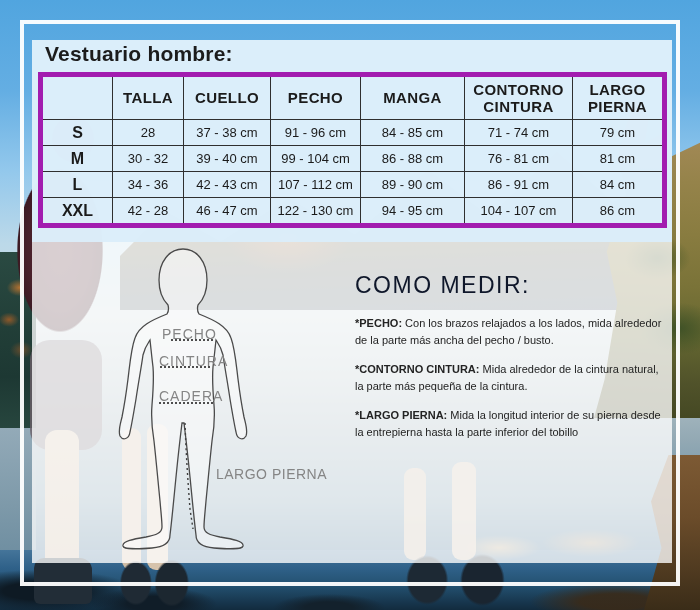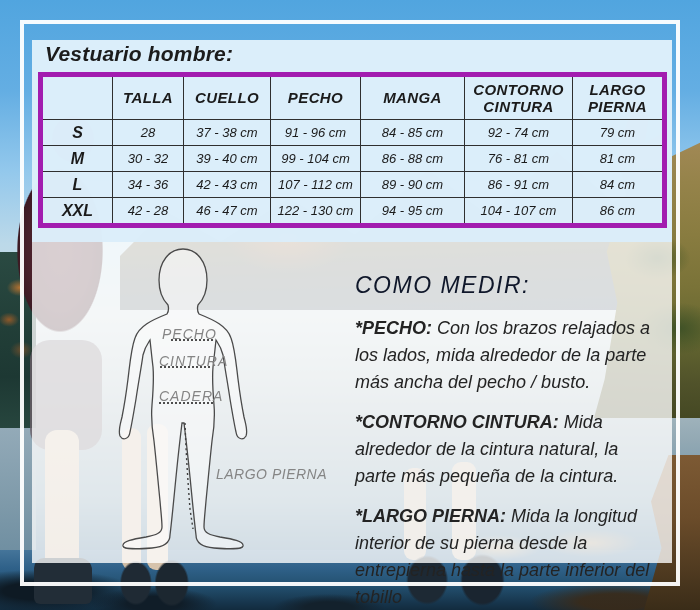--- a/index.html
+++ b/index.html
@@ -1,17 +1,17 @@
 <!DOCTYPE html>
 <html><head>
 <meta charset="utf-8">
 <style>
   html,body{margin:0;padding:0;}
   body{font-family:"Liberation Sans",sans-serif;}
-  .stage{position:relative;width:700px;height:610px;overflow:hidden;background:#51a5df;font-style:italic;}
+  .stage{position:relative;width:700px;height:610px;overflow:hidden;background:#51a5df;}
 
   
   .photo{position:absolute;inset:0;
     background:linear-gradient(180deg,#51a5df 0%,#64aee3 15%,#93c8ec 28%,#bcd9e9 40%,
       #cdd9dd 52%,#b4c3c8 62%,#93a9b4 72%,#6f93a6 82%,#3a6a8c 90%,#2b5b80 100%);}
   .photo > div{position:absolute;}
   .mid-mtn{left:120px;top:130px;width:560px;height:180px;opacity:.95;
     background:
       radial-gradient(90px 50px at 30% 60%, rgba(196,120,70,.55), transparent 70%),
       linear-gradient(178deg,#9b8a68 0%,#8a7a55 30%,#6f6a4e 55%,#5d6560 75%,#516171 100%);
@@ -97,21 +97,21 @@
   .ln-pecho{left:171px;top:339px;width:42px;}
   .lbl-cintura{left:159px;top:353px;}
   .ln-cintura{left:160px;top:366px;width:50px;}
   .lbl-cadera{left:159px;top:388px;text-align:center;}
   .ln-cadera{left:159px;top:402px;width:54px;}
   .lbl-largo{left:216px;top:466px;letter-spacing:.5px;}
 
   
   .como{position:absolute;left:355px;top:272px;width:308px;color:#232323;}
   .como h2{margin:0 0 16px 0;font-size:23px;font-weight:500;letter-spacing:1.5px;color:#0f172a;}
-  .como p{margin:0 0 13px 0;font-size:18px;line-height:1.5;}
+  .como p{margin:0 0 13px 0;font-size:11px;line-height:1.5;}
   .como b{font-weight:700;}
 </style>
 </head>
 <body>
 
 <div class="stage">
 
   <div class="photo">
     <div class="mid-mtn"></div>
     <div class="forest-left"></div>
@@ -161,21 +161,21 @@
         <th>LARGO PIERNA</th>
       </tr>
     </thead>
     <tbody>
       <tr>
         <td class="size-col">S</td>
         <td>28</td>
         <td>37 - 38 cm</td>
         <td>91 - 96 cm</td>
         <td>84 - 85 cm</td>
-        <td>92 - 74 cm</td>
+        <td>71 - 74 cm</td>
         <td>79 cm</td>
       </tr>
       <tr>
         <td class="size-col">M</td>
         <td>30 - 32</td>
         <td>39 - 40 cm</td>
         <td>99 - 104 cm</td>
         <td>86 - 88 cm</td>
         <td>76 - 81 cm</td>
         <td>81 cm</td>

